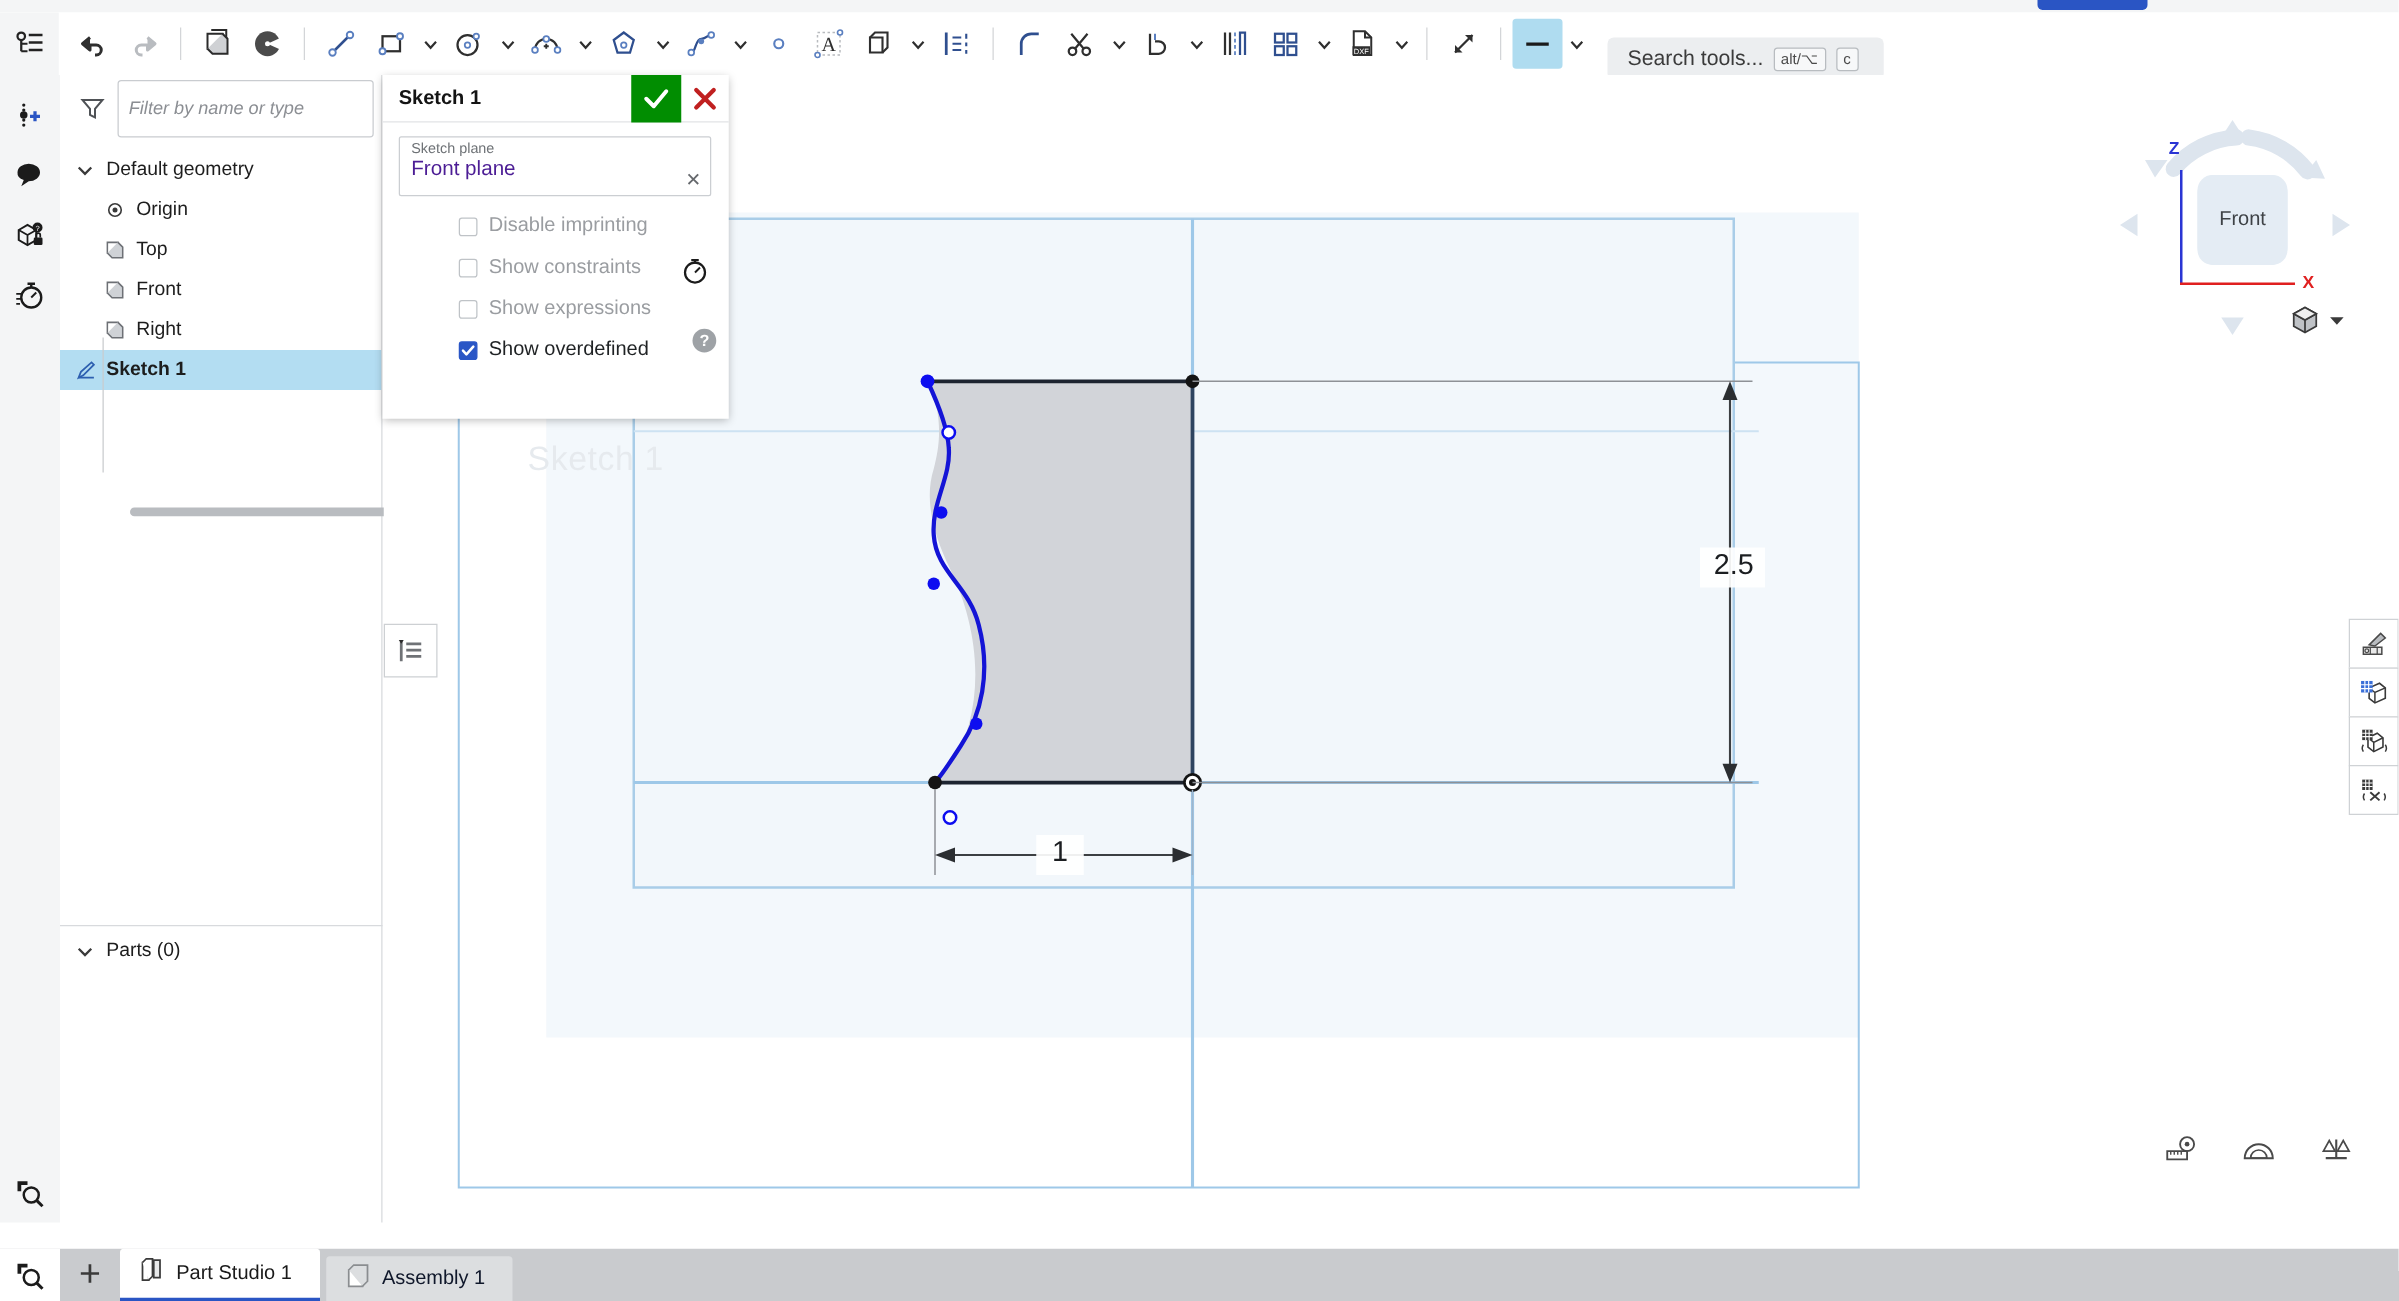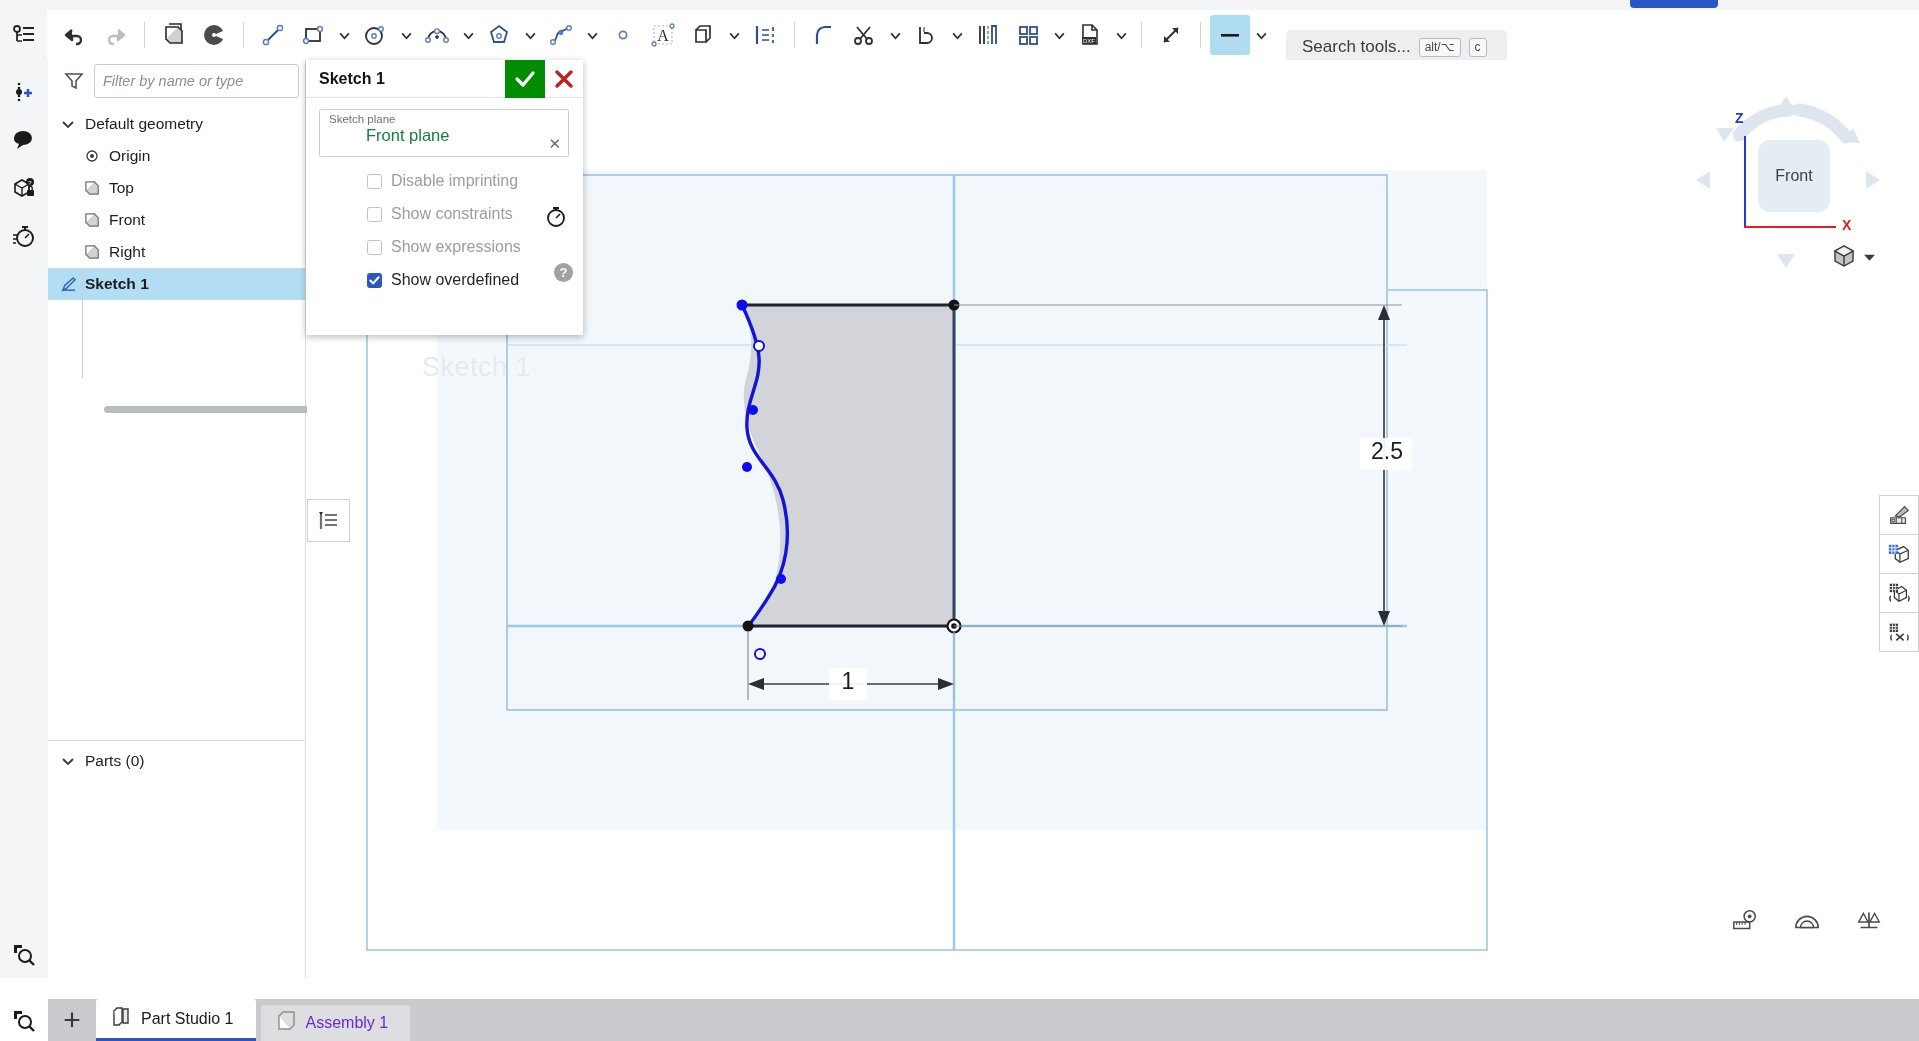--- a/index.html
+++ b/index.html
@@ -53,21 +53,21 @@
   .tree {
     position:absolute; left:48px; top:60px; width:258px; height:918px;
     background:#ffffff; border-right:1px solid #d8dadd;
   }
   .tree-head { height:38px; display:flex; align-items:center; padding:0 10px 0 14px; gap:8px; }
   .tree-title { font-size:16px; font-weight:bold; color:#1b1b1b; flex:1; }
   .tree-hicon { width:26px; height:26px; display:flex; align-items:center; justify-content:center; cursor:pointer; color:#4d4d4d;}
   .filter-row { display:flex; align-items:center; gap:10px; padding:4px 12px 10px 16px; }
   .filter-row .funnel { width:20px; display:flex; justify-content:center; cursor:pointer; }
   .filter-inp {
-    flex:1; height:34px; border:1px solid #c9ccd0; border-radius:3px;
+    flex:1; height:46px; border:1px solid #c9ccd0; border-radius:3px;
     font-size:14.5px; padding:0 8px; color:#3b3b3b; font-family:"Liberation Sans",sans-serif;
     background:#fff;
   }
   .filter-inp::placeholder { color:#8b8e93; font-style:italic; }
   .tnode { display:flex; align-items:center; height:32px; padding-left:10px; gap:7px; cursor:pointer; font-size:15.5px; color:#1d1d1d; }
   .tnode.selected { background:#b3ddf2; font-weight:bold; }
   .tnode.child { padding-left:34px; }
   .tnode .tico { width:20px; display:flex; align-items:center; justify-content:center; flex:none; }
   .guideline { position:absolute; left:34px; top:210px; width:1px; height:108px; background:#c9cbce; }
   .tree-scroll { position:absolute; left:56px; top:346px; width:250px; height:7px; background:#b9bcc0; border-radius:4px; }
@@ -79,21 +79,21 @@
     position:absolute; left:306px; top:60px; width:277px; height:275px;
     background:#ffffff; box-shadow:0 2px 7px rgba(0,0,0,.28); z-index:20;
   }
   .dlg-head { height:38px; display:flex; align-items:center; border-bottom:1px solid #e2e4e6; }
   .dlg-title { flex:1; font-size:16px; font-weight:bold; color:#141414; padding-left:13px; }
   .dlg-ok { width:40px; height:38px; background:#018d01; display:flex; align-items:center; justify-content:center; cursor:pointer; }
   .dlg-x  { width:38px; height:38px; display:flex; align-items:center; justify-content:center; cursor:pointer; }
   .dlg-body { position:relative; padding:11px 14px 0 13px; }
   .fieldbox { position:relative; border:1px solid #cbced2; border-radius:2px; height:48px; padding:3px 8px 0 9px; }
   .fieldlbl { font-size:11.5px; color:#6e7276; }
-  .fieldval { font-size:16.5px; color:#15803d; margin-top:1px;margin-left:37px; }
+  .fieldval { font-size:16.5px; color:#4c1d95; margin-top:1px; }
   .field-clear { position:absolute; right:7px; top:25px; font-size:15px; color:#66696d; cursor:pointer; }
   .hist-btn { position:absolute; right:12px; top:104px; width:30px; height:30px; display:flex; align-items:center; justify-content:center; cursor:pointer; }
   .cbrow { display:flex; align-items:center; gap:9px; margin-top:15px; cursor:pointer;padding-left:48px; }
   .cbox { width:15px; height:15px; border:1.5px solid #bfc3c7; border-radius:2.5px; background:#fff; flex:none; }
   .cbox.on { background:#2a56c6; border-color:#2a56c6; display:flex; align-items:center; justify-content:center; }
   .cblbl { font-size:16px; color:#9a9da1; }
   .cbrow.on .cblbl { color:#1f2224; }
   .dlg-help { position:absolute; right:10px; bottom:7px; width:19px; height:19px; border-radius:50%;
               background:#9ea2a6; color:#fff; font-size:13px; font-weight:bold; display:flex;
               align-items:center; justify-content:center; cursor:pointer; }
@@ -136,21 +136,21 @@
 
   
   .tabbar { position:absolute; left:0; bottom:0; width:1919px; height:42px; background:#c9cbce; display:flex; align-items:flex-end; }
   .tb-zoom { width:48px; height:42px; display:flex; align-items:center; justify-content:center; cursor:pointer; background:#fff; }
   .tb-plus { width:48px; height:42px; display:flex; align-items:center; justify-content:center; cursor:pointer; font-size:30px; color:#3a3a3a; }
   .tab {
     height:36px; display:flex; align-items:center; gap:9px; padding:0 22px 0 14px;
     font-size:16px; cursor:pointer; border-radius:3px 3px 0 0;
   }
   .tab.active { background:#fff; color:#1a1a1a; border-bottom:3px solid #2a55c4; height:42px; align-items:center; }
-  .tab.inactive { background:#dcdee0; color:#6d28d9; margin-left:5px;text-align:center; }
+  .tab.inactive { background:#dcdee0; color:#0f172a; margin-left:5px;text-align:center; }
 </style>
 </head>
 <body>
 
 <div id="app">
 
   <div class="topstrip">
     <div class="bluebar"></div>
   </div>
 

